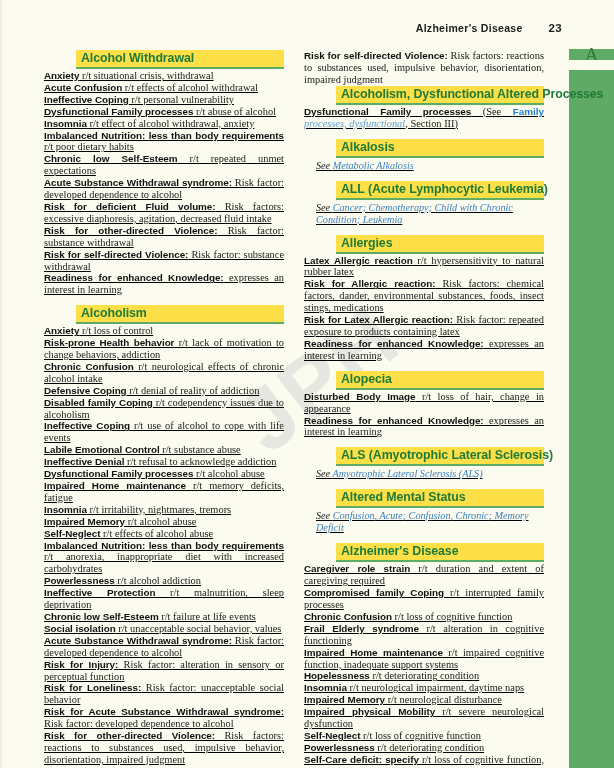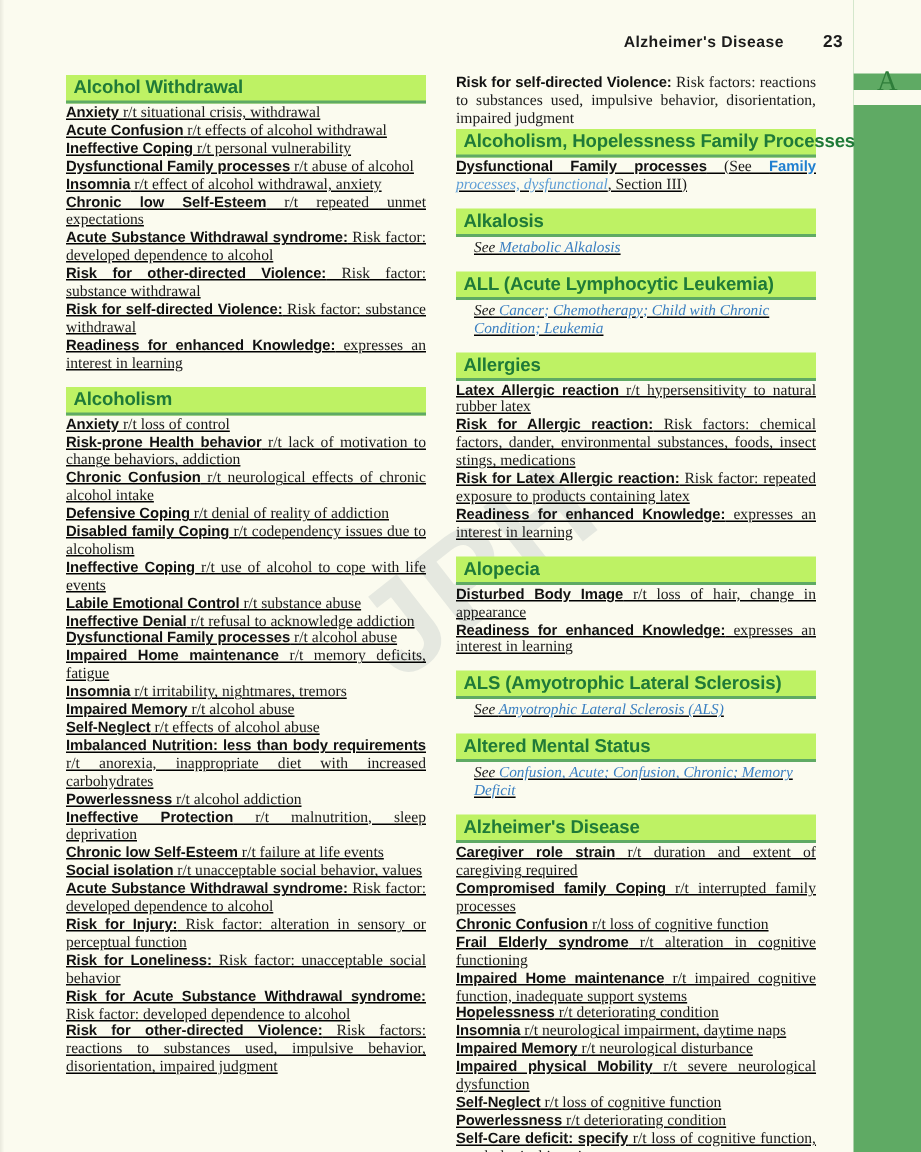--- a/index.html
+++ b/index.html
@@ -112,30 +112,31 @@
   }
   .col {
     width: 240px;
   }
 
   
   .sect {
     margin: 0 0 2px 0;
   }
   .sect-head {
-    background: #bef264;
+    background: #fde047;
     border-bottom: 2.2px solid #5faa64;
     color: #1f7a38;
     font-family: "Liberation Sans", "DejaVu Sans", sans-serif;
     font-weight: bold;
     font-size: 12.4px;
     line-height: 15px;
     padding: 1px 0 1px 5px;
     letter-spacing: -0.1px;
     white-space: nowrap;
+    margin-left: 32px;
   }
   .sect + .sect { margin-top: 9px; }
   .sect-body { padding-top: 1px; text-decoration: underline; }
 
   
   .entry {
     font-family: "Liberation Serif", "DejaVu Serif", serif;
     font-size: 10.4px;
     line-height: 11.9px;
     color: #1a1a1a;
@@ -218,22 +219,24 @@
   <div id="cols">
     <div class="col" id="col-left">
         <div class="sect">
           <div class="sect-head">Alcohol Withdrawal</div>
           <div class="sect-body">
             <p class="entry"><span class="dx">Anxiety</span><span class="rt"> r/t situational crisis, withdrawal</span></p>
             <p class="entry"><span class="dx">Acute Confusion</span><span class="rt"> r/t effects of alcohol withdrawal</span></p>
             <p class="entry"><span class="dx">Ineffective Coping</span><span class="rt"> r/t personal vulnerability</span></p>
             <p class="entry"><span class="dx">Dysfunctional Family processes</span><span class="rt"> r/t abuse of alcohol</span></p>
             <p class="entry"><span class="dx">Insomnia</span><span class="rt"> r/t effect of alcohol withdrawal, anxiety</span></p>
+            <p class="entry"><span class="dx">Imbalanced Nutrition: less than body requirements</span><span class="rt"> r/t poor dietary habits</span></p>
             <p class="entry"><span class="dx">Chronic low Self-Esteem</span><span class="rt"> r/t repeated unmet expectations</span></p>
             <p class="entry"><span class="dx">Acute Substance Withdrawal syndrome:</span><span class="rt"> Risk factor: developed dependence to alcohol</span></p>
+            <p class="entry"><span class="dx">Risk for deficient Fluid volume:</span><span class="rt"> Risk factors: excessive diaphoresis, agitation, decreased fluid intake</span></p>
             <p class="entry"><span class="dx">Risk for other-directed Violence:</span><span class="rt"> Risk factor: substance withdrawal</span></p>
             <p class="entry"><span class="dx">Risk for self-directed Violence:</span><span class="rt"> Risk factor: substance withdrawal</span></p>
             <p class="entry"><span class="dx">Readiness for enhanced Knowledge:</span><span class="rt"> expresses an interest in learning</span></p>
           </div>
         </div>
         <div class="sect">
           <div class="sect-head">Alcoholism</div>
           <div class="sect-body">
             <p class="entry"><span class="dx">Anxiety</span><span class="rt"> r/t loss of control</span></p>
             <p class="entry"><span class="dx">Risk-prone Health behavior</span><span class="rt"> r/t lack of motivation to change behaviors, addiction</span></p>
@@ -257,21 +260,21 @@
             <p class="entry"><span class="dx">Risk for Injury:</span><span class="rt"> Risk factor: alteration in sensory or perceptual function</span></p>
             <p class="entry"><span class="dx">Risk for Loneliness:</span><span class="rt"> Risk factor: unacceptable social behavior</span></p>
             <p class="entry"><span class="dx">Risk for Acute Substance Withdrawal syndrome:</span><span class="rt"> Risk factor: developed dependence to alcohol</span></p>
             <p class="entry"><span class="dx">Risk for other-directed Violence:</span><span class="rt"> Risk factors: reactions to substances used, impulsive behavior, disorientation, impaired judgment</span></p>
           </div>
         </div>
       </div>
     <div class="col" id="col-right">
         <p class="entry"><span class="dx">Risk for self-directed Violence:</span><span class="rt"> Risk factors: reactions to substances used, impulsive behavior, disorientation, impaired judgment</span></p>
         <div class="sect">
-          <div class="sect-head">Alcoholism, Hopelessness Family Processes</div>
+          <div class="sect-head">Alcoholism, Dysfunctional Altered Processes</div>
           <div class="sect-body">
             <p class="entry"><span class="dx">Dysfunctional Family processes</span><span> (See </span><span class="lnk-bold">Family</span><span class="lnk"> processes, dysfunctional</span><span>, Section III)</span></p>
           </div>
         </div>
         <div class="sect">
           <div class="sect-head">Alkalosis</div>
           <div class="sect-body">
             <p class="xref"><span>See </span><span class="ref">Metabolic Alkalosis</span></p>
           </div>
         </div>

